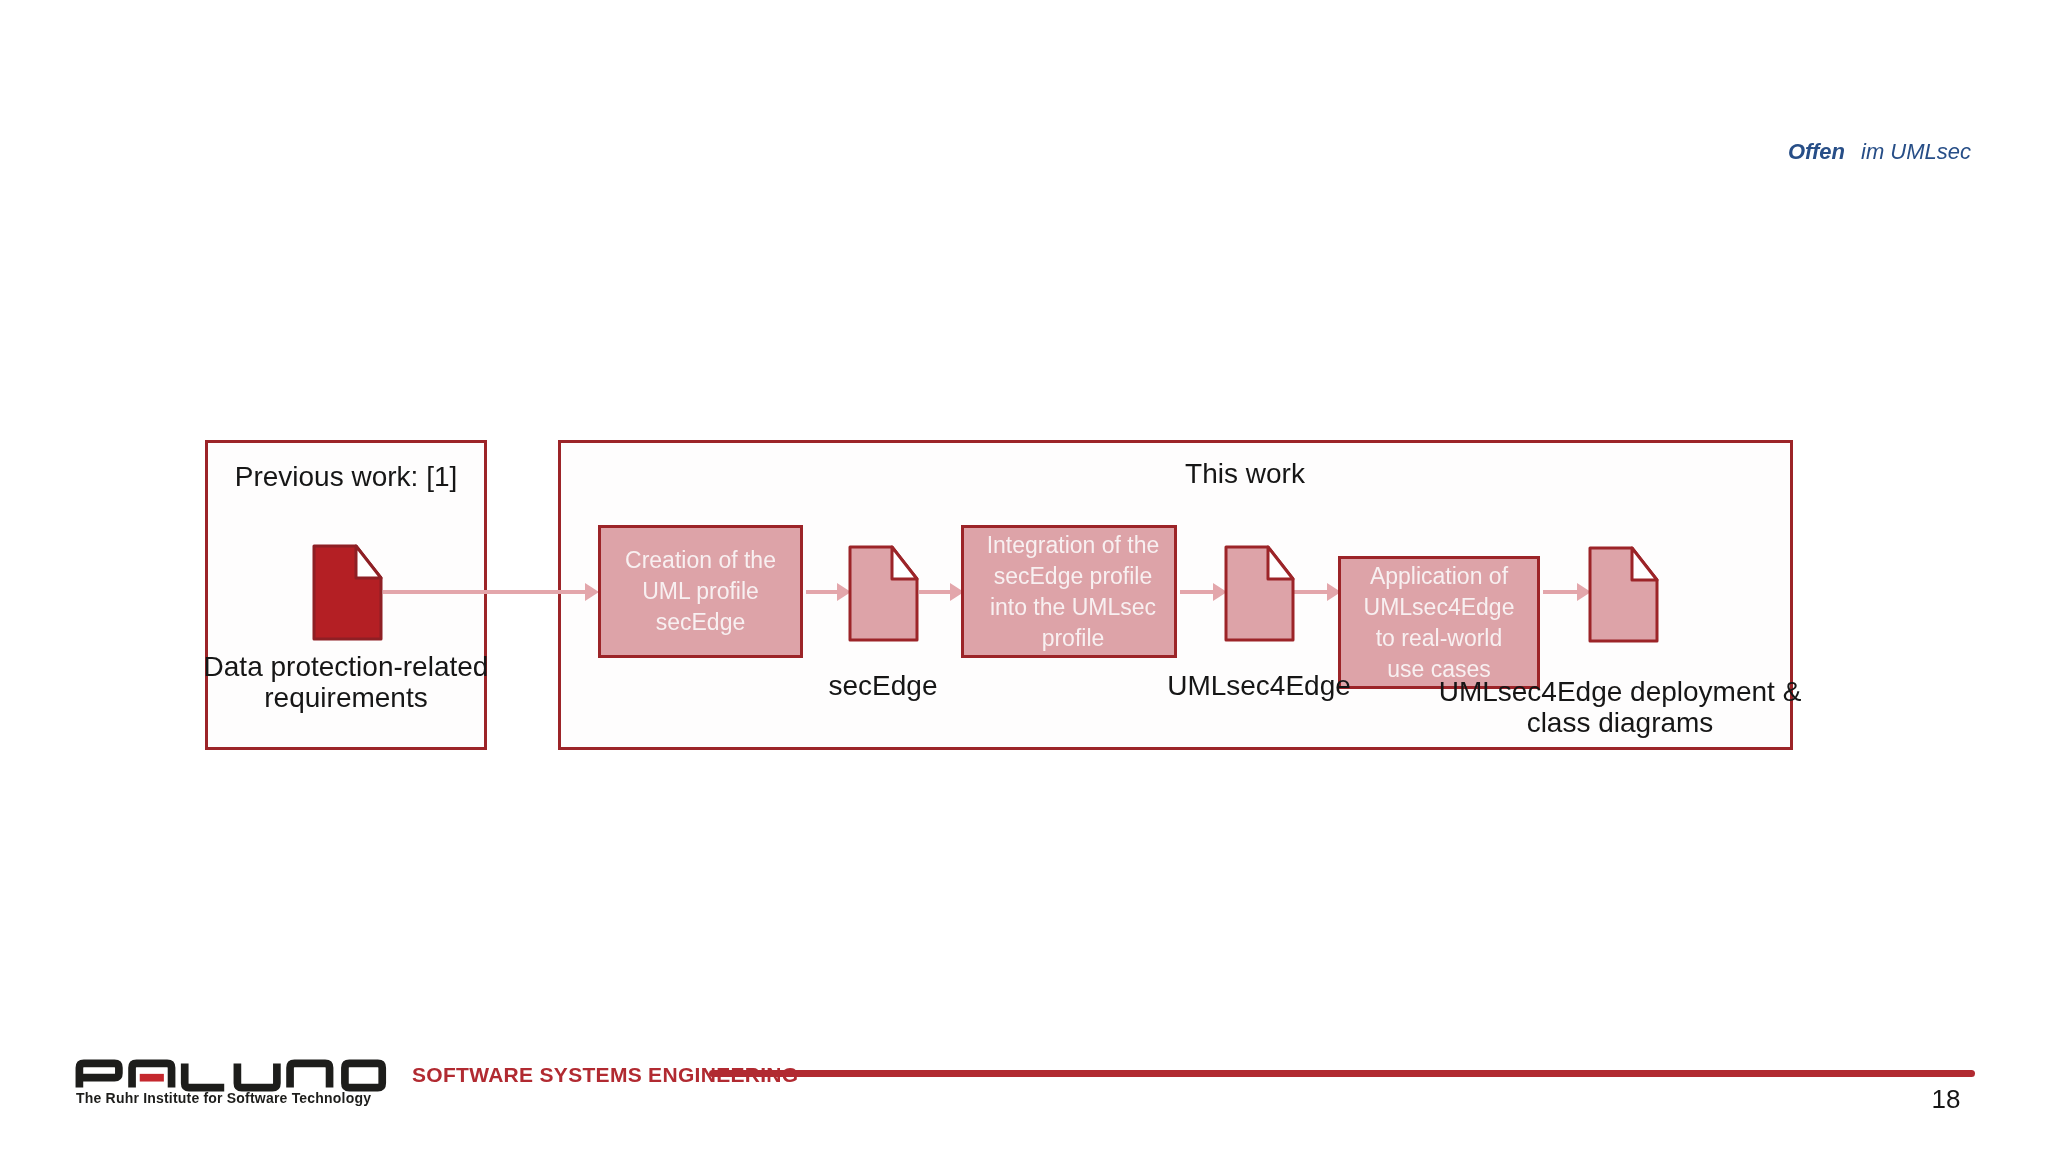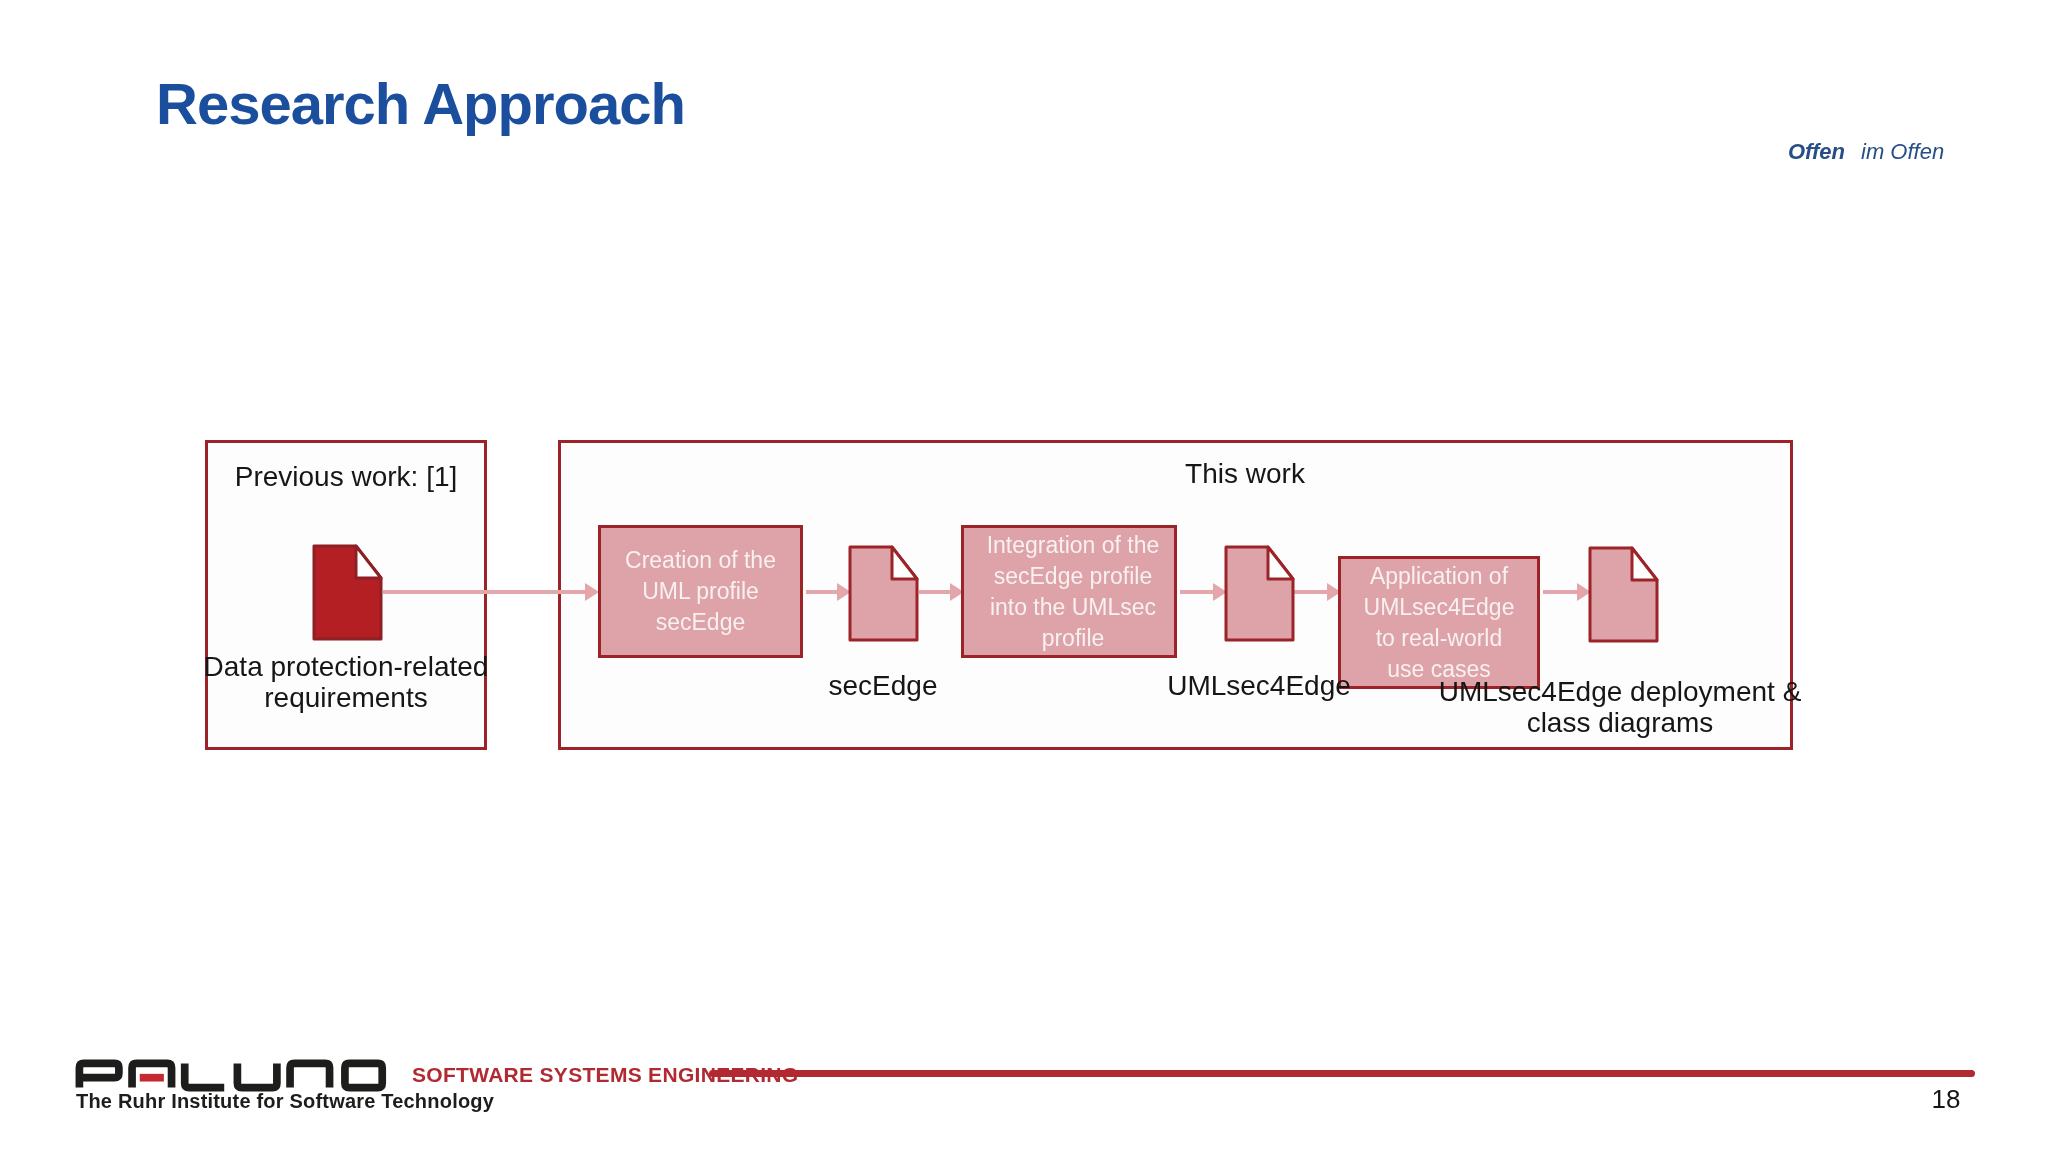--- a/index.html
+++ b/index.html
@@ -79,44 +79,43 @@
   #a2-line { left:806px;  width:32px;  } #a2-head { left:837px; }
   #a3-line { left:919px;  width:32px;  } #a3-head { left:950px; }
   #a4-line { left:1180px; width:34px;  } #a4-head { left:1213px; }
   #a5-line { left:1294px; width:34px;  } #a5-head { left:1327px; }
   #a6-line { left:1543px; width:35px;  } #a6-head { left:1577px; }
 
   
   .paluno-svg { position:absolute; left:75px; top:1059px; }
   .paluno-tagline {
     position:absolute; left:76px; top:1090px;
-    font-size:20px; font-weight:bold; color:#1d1d1b; letter-spacing:0.2px;
+    font-size:14px; font-weight:bold; color:#1d1d1b; letter-spacing:0.2px;
   }
   .sse {
     position:absolute; left:412px; top:1063px;
     font-size:21px; font-weight:bold; color:#b12a31; letter-spacing:0.3px;
   }
   .redline {
     position:absolute; left:709px; top:1070px; width:1266px; height:7px;
     background:#b12a31; border-radius:4px;
   }
   .pagenum {
     position:absolute; left:1915px; top:1084px; width:62px;
     text-align:center; font-size:26px; color:#161616;
   }
 </style>
 </head>
 <body>
 
 <div class="slide">
 
-  <div class="title">Research Approach</div>
 
   <div class="ude-motto">
-    <span class="b">Offen</span><span>im Offen</span>
+    <span class="b">Offen</span><span>im UMLsec</span>
   </div>
 
   <div>
 
     <div class="outer-box" id="prev-box"></div>
     <div class="group-title" id="prev-title">Previous work: [1]</div>
 
     <svg class="doc" id="doc1" viewBox="0 0 71 97" width="71" height="97">
       <path d="M2 2 H44 L69 34 V95 H2 Z" fill="#b41f24" stroke="#8e1f24" stroke-width="3" stroke-linejoin="round"></path>
       <path d="M44 2 V34 H69 Z" fill="#ffffff" stroke="#8e1f24" stroke-width="3" stroke-linejoin="round"></path>

